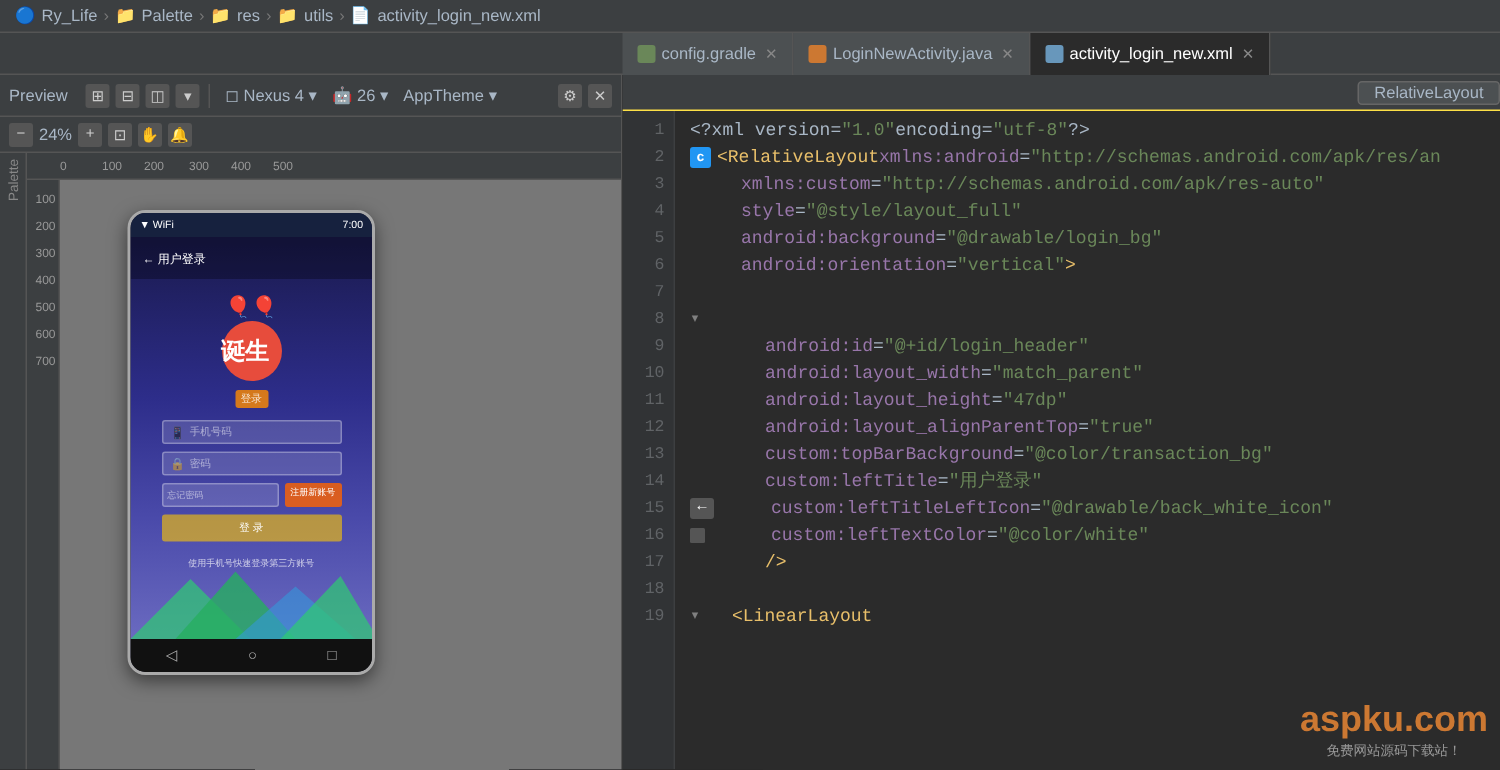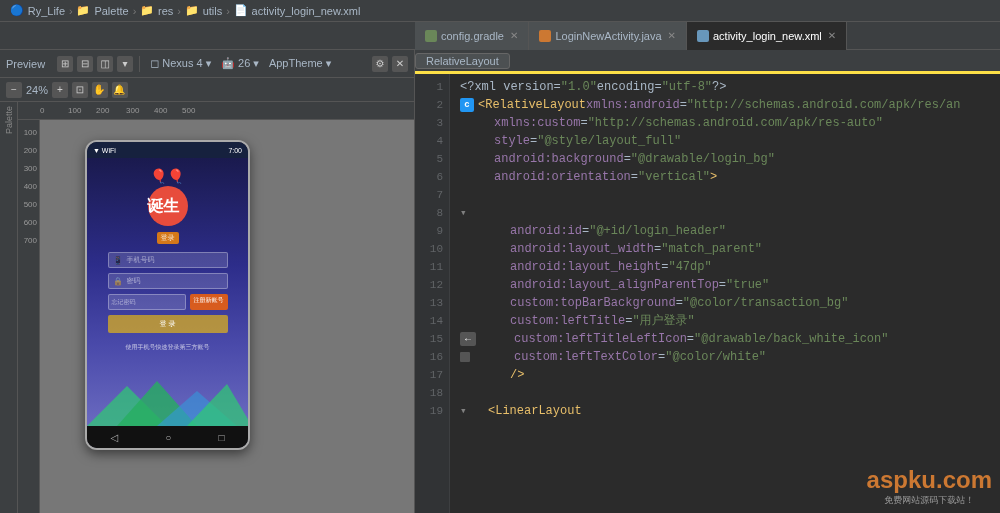--- a/index.html
+++ b/index.html
@@ -298,22 +298,22 @@
       overflow: hidden;
       display: flex;
       flex-direction: column;
     }
 
     .editor-title-bar {
       height: 24px;
       background: #3c3f41;
       display: flex;
       align-items: center;
-      justify-content: flex-start;
-      border-bottom: 3px solid #fde047;
+      justify-content: flex-end;
+      border-bottom: 1px solid #fde047;
     }
     .editor-title-tag {
       background: #4c5052;
       border: 1px solid #666;
       color: #a9b7c6;
       font-size: 11px;
       padding: 1px 10px;
       border-radius: 3px;
     }
 
@@ -487,20 +487,23 @@
           <div class="canvas-area">
 
             <div class="phone-mockup">
 
               <div class="phone-status-bar">
                 <span>▼ WiFi</span>
                 <span>7:00</span>
               </div>
 
               <div class="phone-screen">
+                <div class="app-header">
+                  <span style="color:#fff; font-size:8px;">← 用户登录</span>
+                </div>
                 <div class="app-content">
 
                   <div class="balloons">🎈🎈</div>
 
                   <div class="app-logo">
                     <span>诞生</span>
                   </div>
 
                   <div class="app-login-text">登录</div>
 

